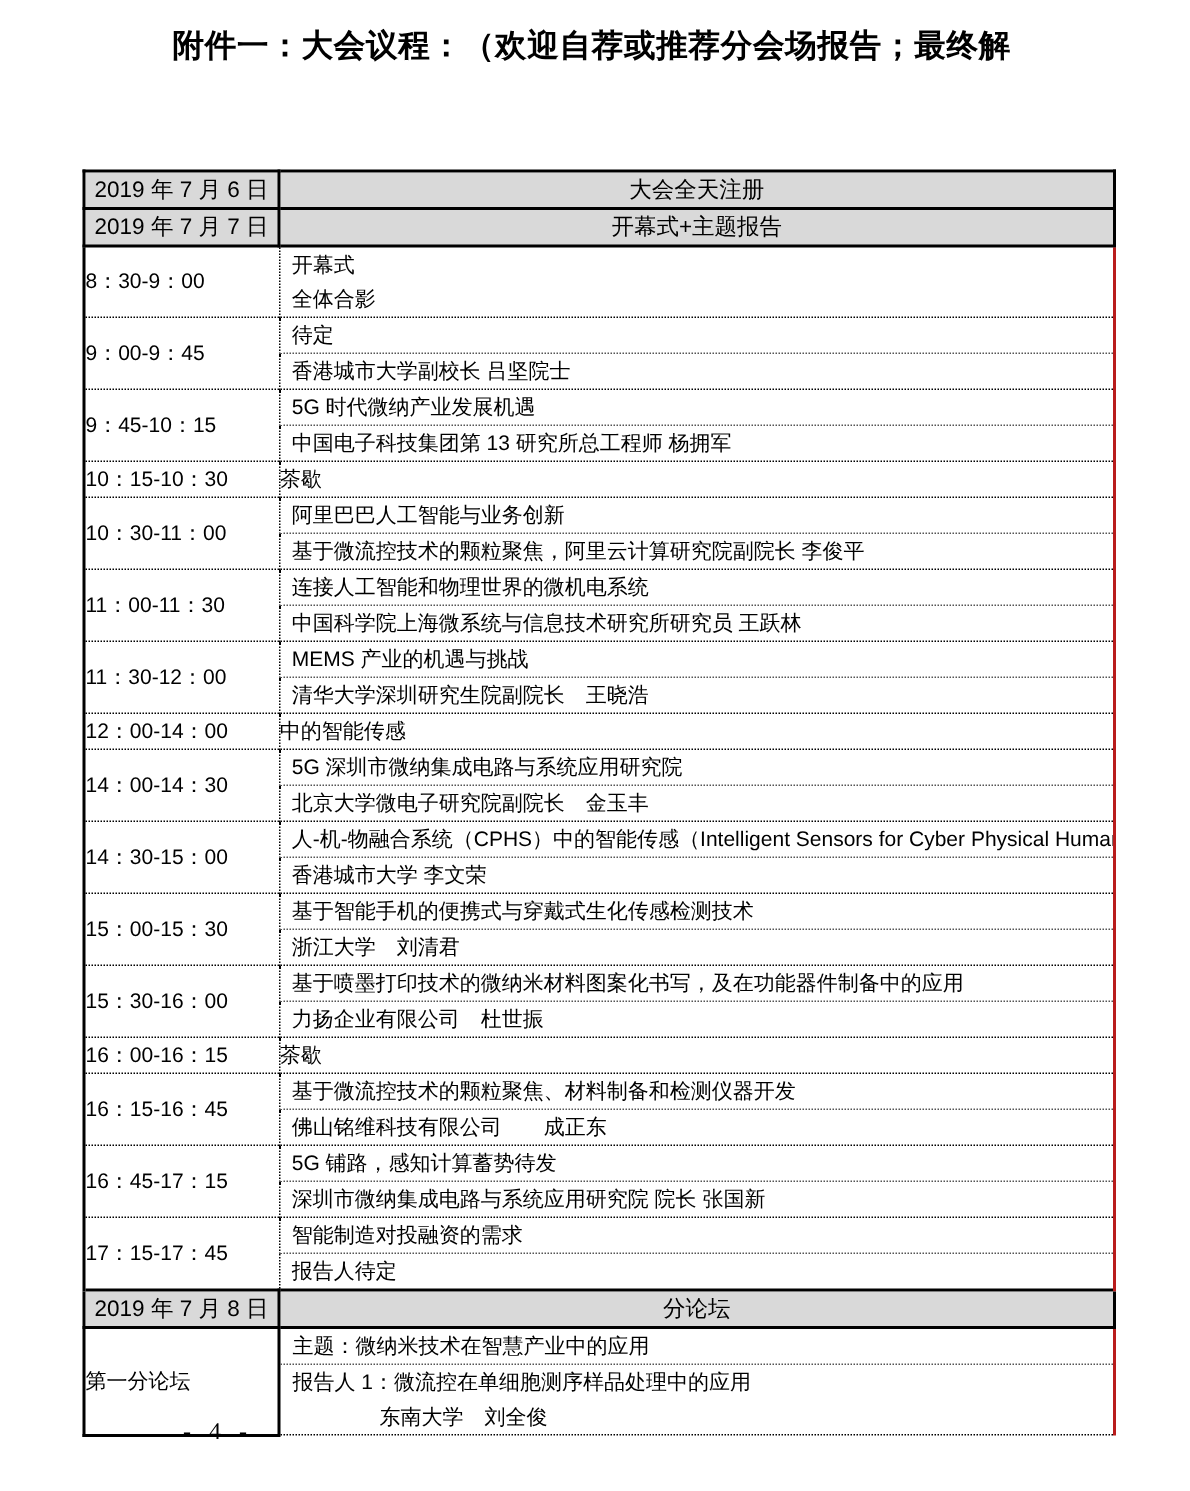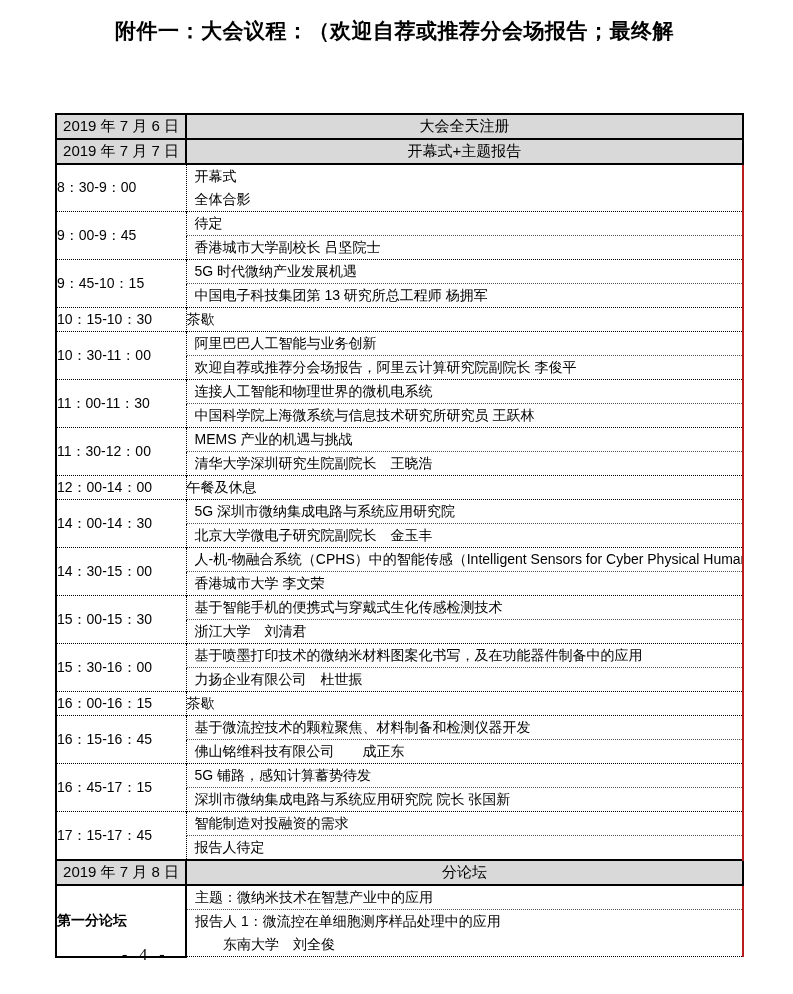--- a/index.html
+++ b/index.html
@@ -36,22 +36,22 @@
   td.ccell{height:23px;}
   td.dot-left{border-left:1px dotted #000;}
   td.sol-left{border-left:2px solid #000;}
   tr.sep > td{border-top:1px dotted #000;}
 
   .line{height:23px;line-height:23px;padding-left:8px;white-space:nowrap;overflow:hidden;}
   td.title-cell{border-bottom:1px dotted #555;}
   td.center-cell{}
   td.two-line{height:46px;}
   td.forum-bottom-dotted{border-bottom:1px dotted #000;}
-  td.forum-time-bottom{border-bottom:2px solid #000;font-weight:bold;}
-  .indent-line{padding-left:36px;}
+  td.forum-time-bottom{border-bottom:2px solid #000;}
+  .indent-line{padding-left:66px;}
 
   .page-number{
     position:absolute;left:122px;top:946px;
     font-family:"Liberation Serif","DejaVu Serif",serif;
     font-size:16px;letter-spacing:4px;color:#000;
   }
 </style>
 </head>
 <body>
 
@@ -108,21 +108,21 @@
           <td class="ccell center-cell dot-left b-right">茶歇</td>
         </tr>
         <tr class="sep">
           <td class="tcell b-left two-line" rowspan="2">10：30-11：00</td>
           <td class="ccell dot-left b-right title-cell">
             <div class="line">阿里巴巴人工智能与业务创新</div>
           </td>
         </tr>
         <tr>
           <td class="ccell dot-left b-right">
-            <div class="line">欢迎自荐或推荐分会场报告，阿里云计算研究院副院长 李俊平</div>
+            <div class="line">基于微流控技术的颗粒聚焦，阿里云计算研究院副院长 李俊平</div>
           </td>
         </tr>
         <tr class="sep">
           <td class="tcell b-left two-line" rowspan="2">11：00-11：30</td>
           <td class="ccell dot-left b-right title-cell">
             <div class="line">连接人工智能和物理世界的微机电系统</div>
           </td>
         </tr>
         <tr>
           <td class="ccell dot-left b-right">
@@ -135,21 +135,21 @@
             <div class="line">MEMS 产业的机遇与挑战</div>
           </td>
         </tr>
         <tr>
           <td class="ccell dot-left b-right">
             <div class="line">清华大学深圳研究生院副院长　王晓浩</div>
           </td>
         </tr>
         <tr class="sep">
           <td class="tcell b-left">12：00-14：00</td>
-          <td class="ccell center-cell dot-left b-right">午餐及休息</td>
+          <td class="ccell center-cell dot-left b-right">中的智能传感</td>
         </tr>
         <tr class="sep">
           <td class="tcell b-left two-line" rowspan="2">14：00-14：30</td>
           <td class="ccell dot-left b-right title-cell">
             <div class="line">5G 深圳市微纳集成电路与系统应用研究院</div>
           </td>
         </tr>
         <tr>
           <td class="ccell dot-left b-right">
             <div class="line">北京大学微电子研究院副院长　金玉丰</div>

